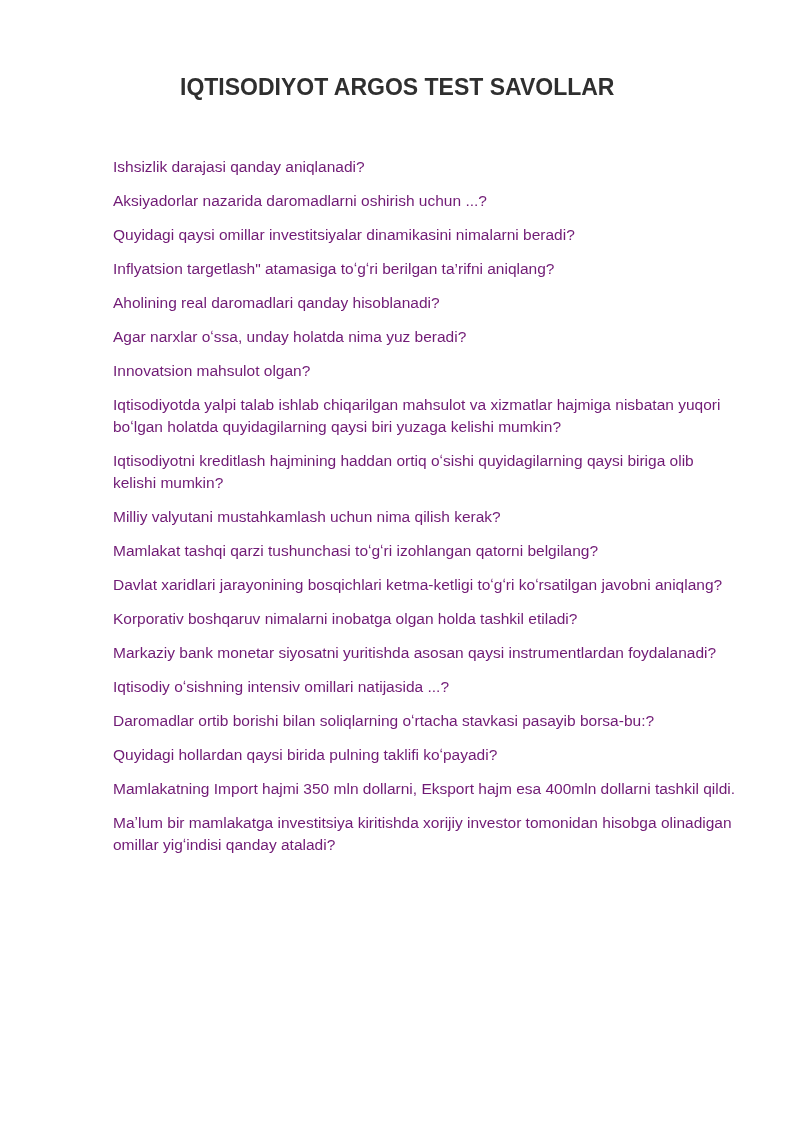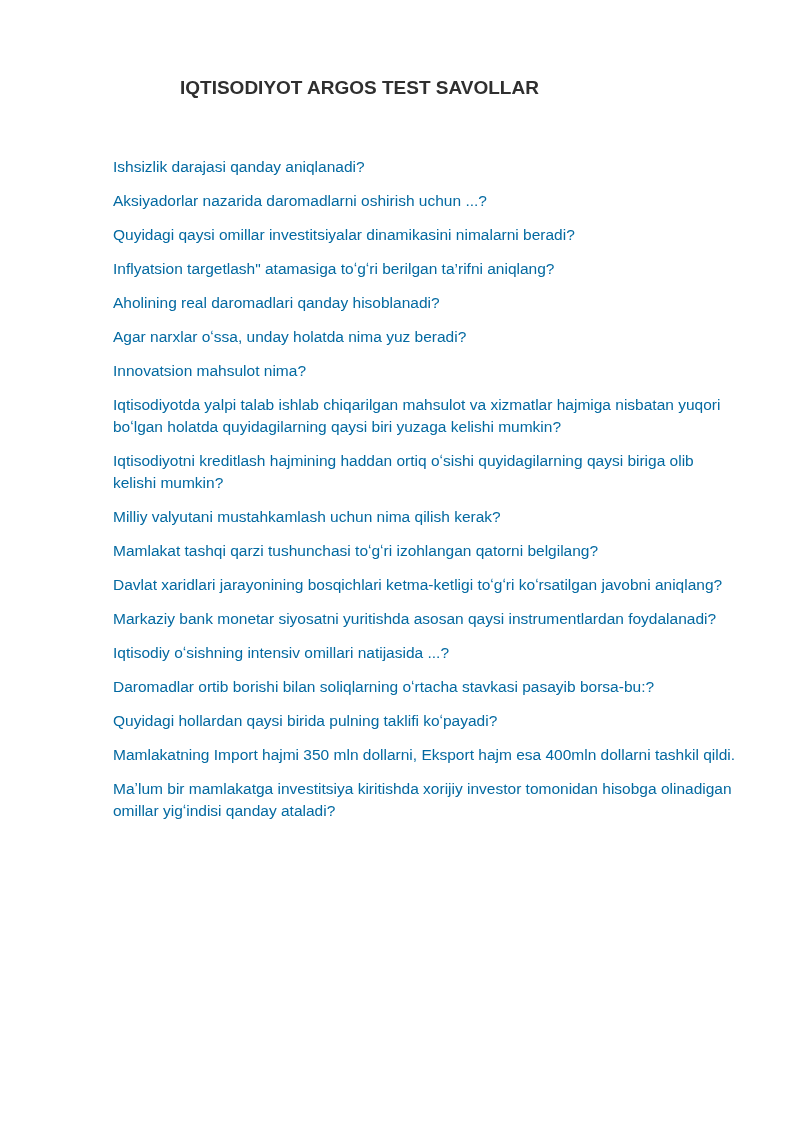--- a/index.html
+++ b/index.html
@@ -11,56 +11,57 @@
     position: relative;
     width: 800px;
     height: 1131px;
     background: #ffffff;
     box-sizing: border-box;
     padding: 76px 60px 0 113px;
     overflow: hidden;
   }
   .doc-title {
     font-family: "Liberation Sans", sans-serif;
-    font-size: 19px;
+    font-size: 23px;
     line-height: 23px;
     font-weight: bold;
     color: #2f2f2f;
     margin: 0 0 57px 67px;
   }
   .question-list {
     width: 628px;
   }
   .question-list p {
     font-family: "Liberation Sans", sans-serif;
     font-size: 15.5px;
     line-height: 22px;
     font-weight: normal;
-    color: #0369a1;
+    color: #701a75;
     margin: 0 0 12px 0;
   }
 </style>
 </head>
 <body>
 
 <div class="page">
   <h1 class="doc-title">IQTISODIYOT ARGOS TEST SAVOLLAR</h1>
   <div class="question-list">
       <p>Ishsizlik darajasi qanday aniqlanadi?</p>
       <p>Aksiyadorlar nazarida daromadlarni oshirish uchun ...?</p>
       <p>Quyidagi qaysi omillar investitsiyalar dinamikasini nimalarni beradi?</p>
       <p>Inflyatsion targetlash" atamasiga toʻgʻri berilgan ta’rifni aniqlang?</p>
       <p>Aholining real daromadlari qanday hisoblanadi?</p>
       <p>Agar narxlar oʻssa, unday holatda nima yuz beradi?</p>
-      <p>Innovatsion mahsulot nima?</p>
+      <p>Innovatsion mahsulot olgan?</p>
       <p>Iqtisodiyotda yalpi talab ishlab chiqarilgan mahsulot va xizmatlar hajmiga nisbatan yuqori boʻlgan holatda quyidagilarning qaysi biri yuzaga kelishi mumkin?</p>
       <p>Iqtisodiyotni kreditlash hajmining haddan ortiq oʻsishi quyidagilarning qaysi biriga olib kelishi mumkin?</p>
       <p>Milliy valyutani mustahkamlash uchun nima qilish kerak?</p>
       <p>Mamlakat tashqi qarzi tushunchasi toʻgʻri izohlangan qatorni belgilang?</p>
       <p>Davlat xaridlari jarayonining bosqichlari ketma-ketligi toʻgʻri koʻrsatilgan javobni aniqlang?</p>
+      <p>Korporativ boshqaruv nimalarni inobatga olgan holda tashkil etiladi?</p>
       <p>Markaziy bank monetar siyosatni yuritishda asosan qaysi instrumentlardan foydalanadi?</p>
       <p>Iqtisodiy oʻsishning intensiv omillari natijasida ...?</p>
       <p>Daromadlar ortib borishi bilan soliqlarning oʻrtacha stavkasi pasayib borsa-bu:?</p>
       <p>Quyidagi hollardan qaysi birida pulning taklifi koʻpayadi?</p>
       <p>Mamlakatning Import hajmi 350 mln dollarni, Eksport hajm esa 400mln dollarni tashkil qildi.</p>
       <p>Maʼlum bir mamlakatga investitsiya kiritishda xorijiy investor tomonidan hisobga olinadigan omillar yigʻindisi qanday ataladi?</p>
     </div>
 </div>
 
 </body></html>

